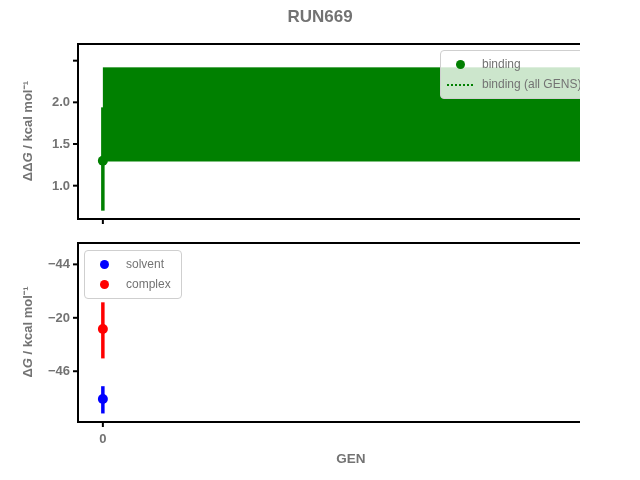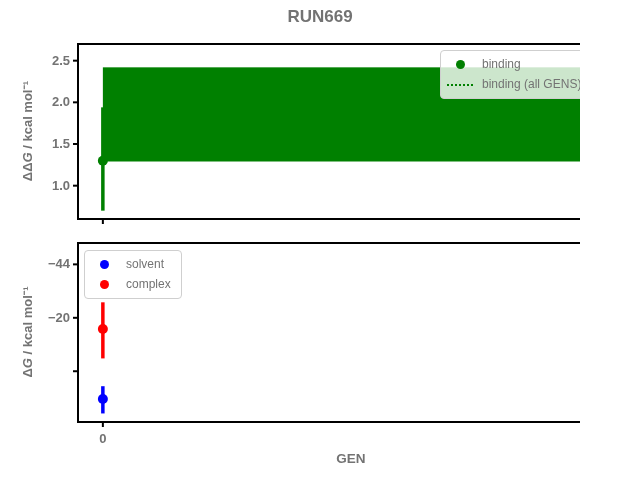--- a/index.html
+++ b/index.html
@@ -104,18 +104,18 @@
       <span class="lg-sym">
         <span id="sym-complex" class="dot" style="background: rgb(255, 0, 0);"></span>
       </span>
       <span>complex</span>
     </div>
   </div>
 
 <div class="tick-label ytick" style="top: 176.667px;">1.0</div>
     <div class="tick-label ytick" style="top: 135px;">1.5</div>
     <div class="tick-label ytick" style="top: 93.3333px;">2.0</div>
-    <div class="tick-label ytick" style="top: 51.6667px;">2.5</div>
     <div class="tick-label ytick" style="top: 255.373px;">−44</div>
     <div class="tick-label ytick" style="top: 308.806px;">−20</div>
+    <div class="tick-label ytick" style="top: 362.239px;">−46</div>
     <div class="tick-label xtick" style="left: 82.8636px; top: 430px;">0</div>
     <div class="tick-label xtick" style="left: 580.136px; top: 430px;">1</div>
   </div>
 
 </body></html>

